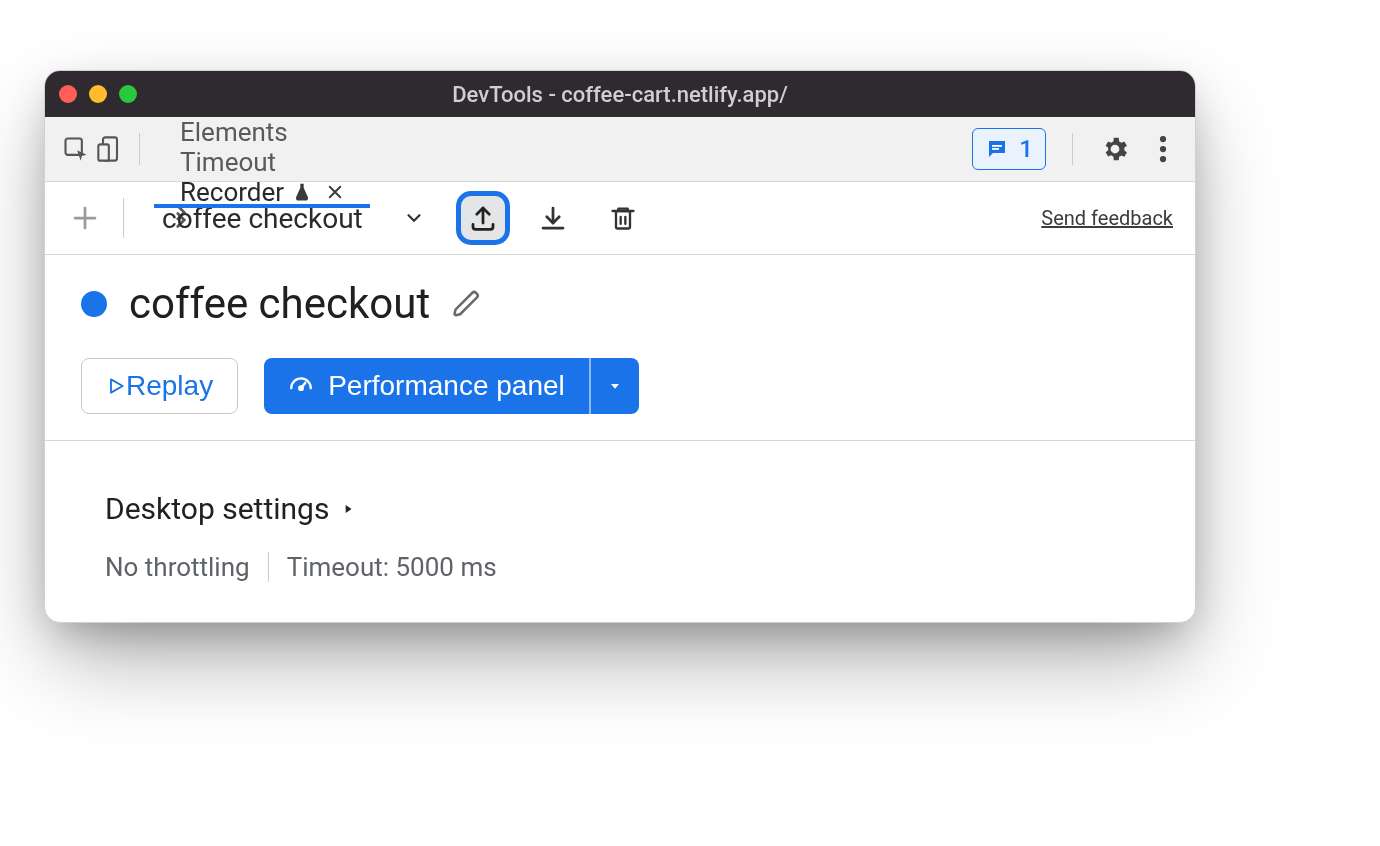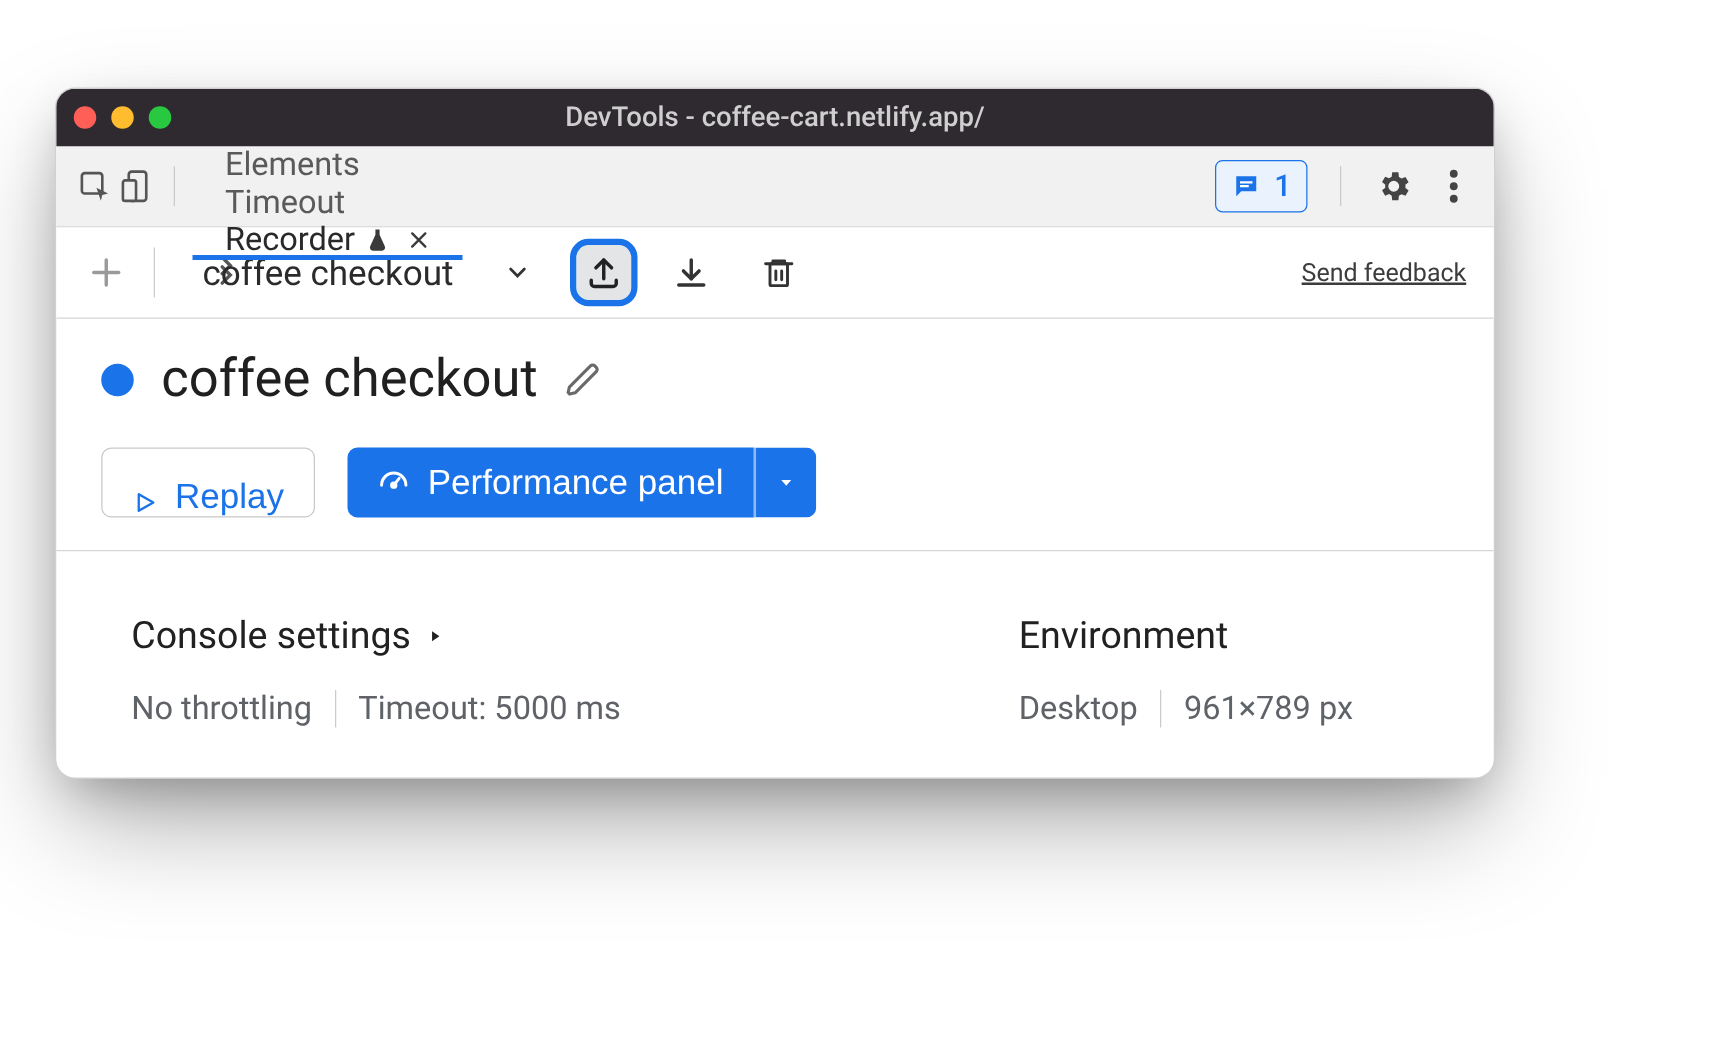--- a/index.html
+++ b/index.html
@@ -74,22 +74,22 @@
   .rec-toolbar .spacer{flex:1;}
   .feedback{font-size:20px;color:#3c3c3c;text-decoration:underline;cursor:pointer;}
   
   .rec-header{padding:24px 36px 26px 36px;border-bottom:1px solid var(--border);}
   .rec-title-row{display:flex;align-items:center;gap:22px;}
   .status-dot{width:26px;height:26px;border-radius:50%;background:#1a73e8;}
   .rec-title{font-size:42px;color:#202020;font-weight:400;}
   .pencil{color:#6a6a6a;}
   .actions-row{display:flex;align-items:center;gap:26px;margin-top:30px;}
   .btn-outline{
-    display:flex;align-items:flex-end;gap:14px;border:1.5px solid #c9c9c9;border-radius:8px;
-    height:56px;padding:0 24px;font-size:28px;color:var(--accent);font-weight:500;background:#fff;cursor:pointer;
+    display:flex;align-items:center;border:1.5px solid #c9c9c9;border-radius:8px;
+    height:56px;padding:12px 24px;font-size:28px;color:var(--accent);font-weight:500;background:#fff;cursor:pointer;
   }
   .btn-primary-group{display:flex;height:56px;}
   .btn-primary{
     display:flex;align-items:center;gap:14px;background:var(--accent);color:#fff;font-size:28px;
     font-weight:500;border:none;padding:0 24px;border-radius:8px 0 0 8px;cursor:pointer;height:56px;
   }
   .btn-primary-split{
     width:50px;height:56px;background:var(--accent);border:none;border-left:2px solid rgba(255,255,255,.5);
     border-radius:0 8px 8px 0;display:flex;align-items:center;justify-content:center;color:#fff;cursor:pointer;
   }
@@ -271,39 +271,29 @@
                 </svg>
             </span>
           </button>
         </div>
       </div>
     </div>
 
     <div class="settings">
       <div class="col">
         <h3>
-          <span>Console settings</span>
+          <span>Desktop settings</span>
           <span class="caret">
             <svg width="14" height="18" viewBox="0 0 24 24" fill="#212121">
                 <path d="M8 5l10 7-10 7z"></path>
               </svg>
           </span>
         </h3>
         <div class="meta">
           <span>No throttling</span>
           <span class="msep"></span>
           <span>Timeout: 5000 ms</span>
         </div>
       </div>
-      <div class="col" style="margin-left:auto;min-width:320px;">
-        <h3>
-          <span>Environment</span>
-        </h3>
-        <div class="meta">
-          <span>Desktop</span>
-          <span class="msep"></span>
-          <span>961×789 px</span>
-        </div>
-      </div>
     </div>
 
   </div>
 </div>
 
 </body></html>

